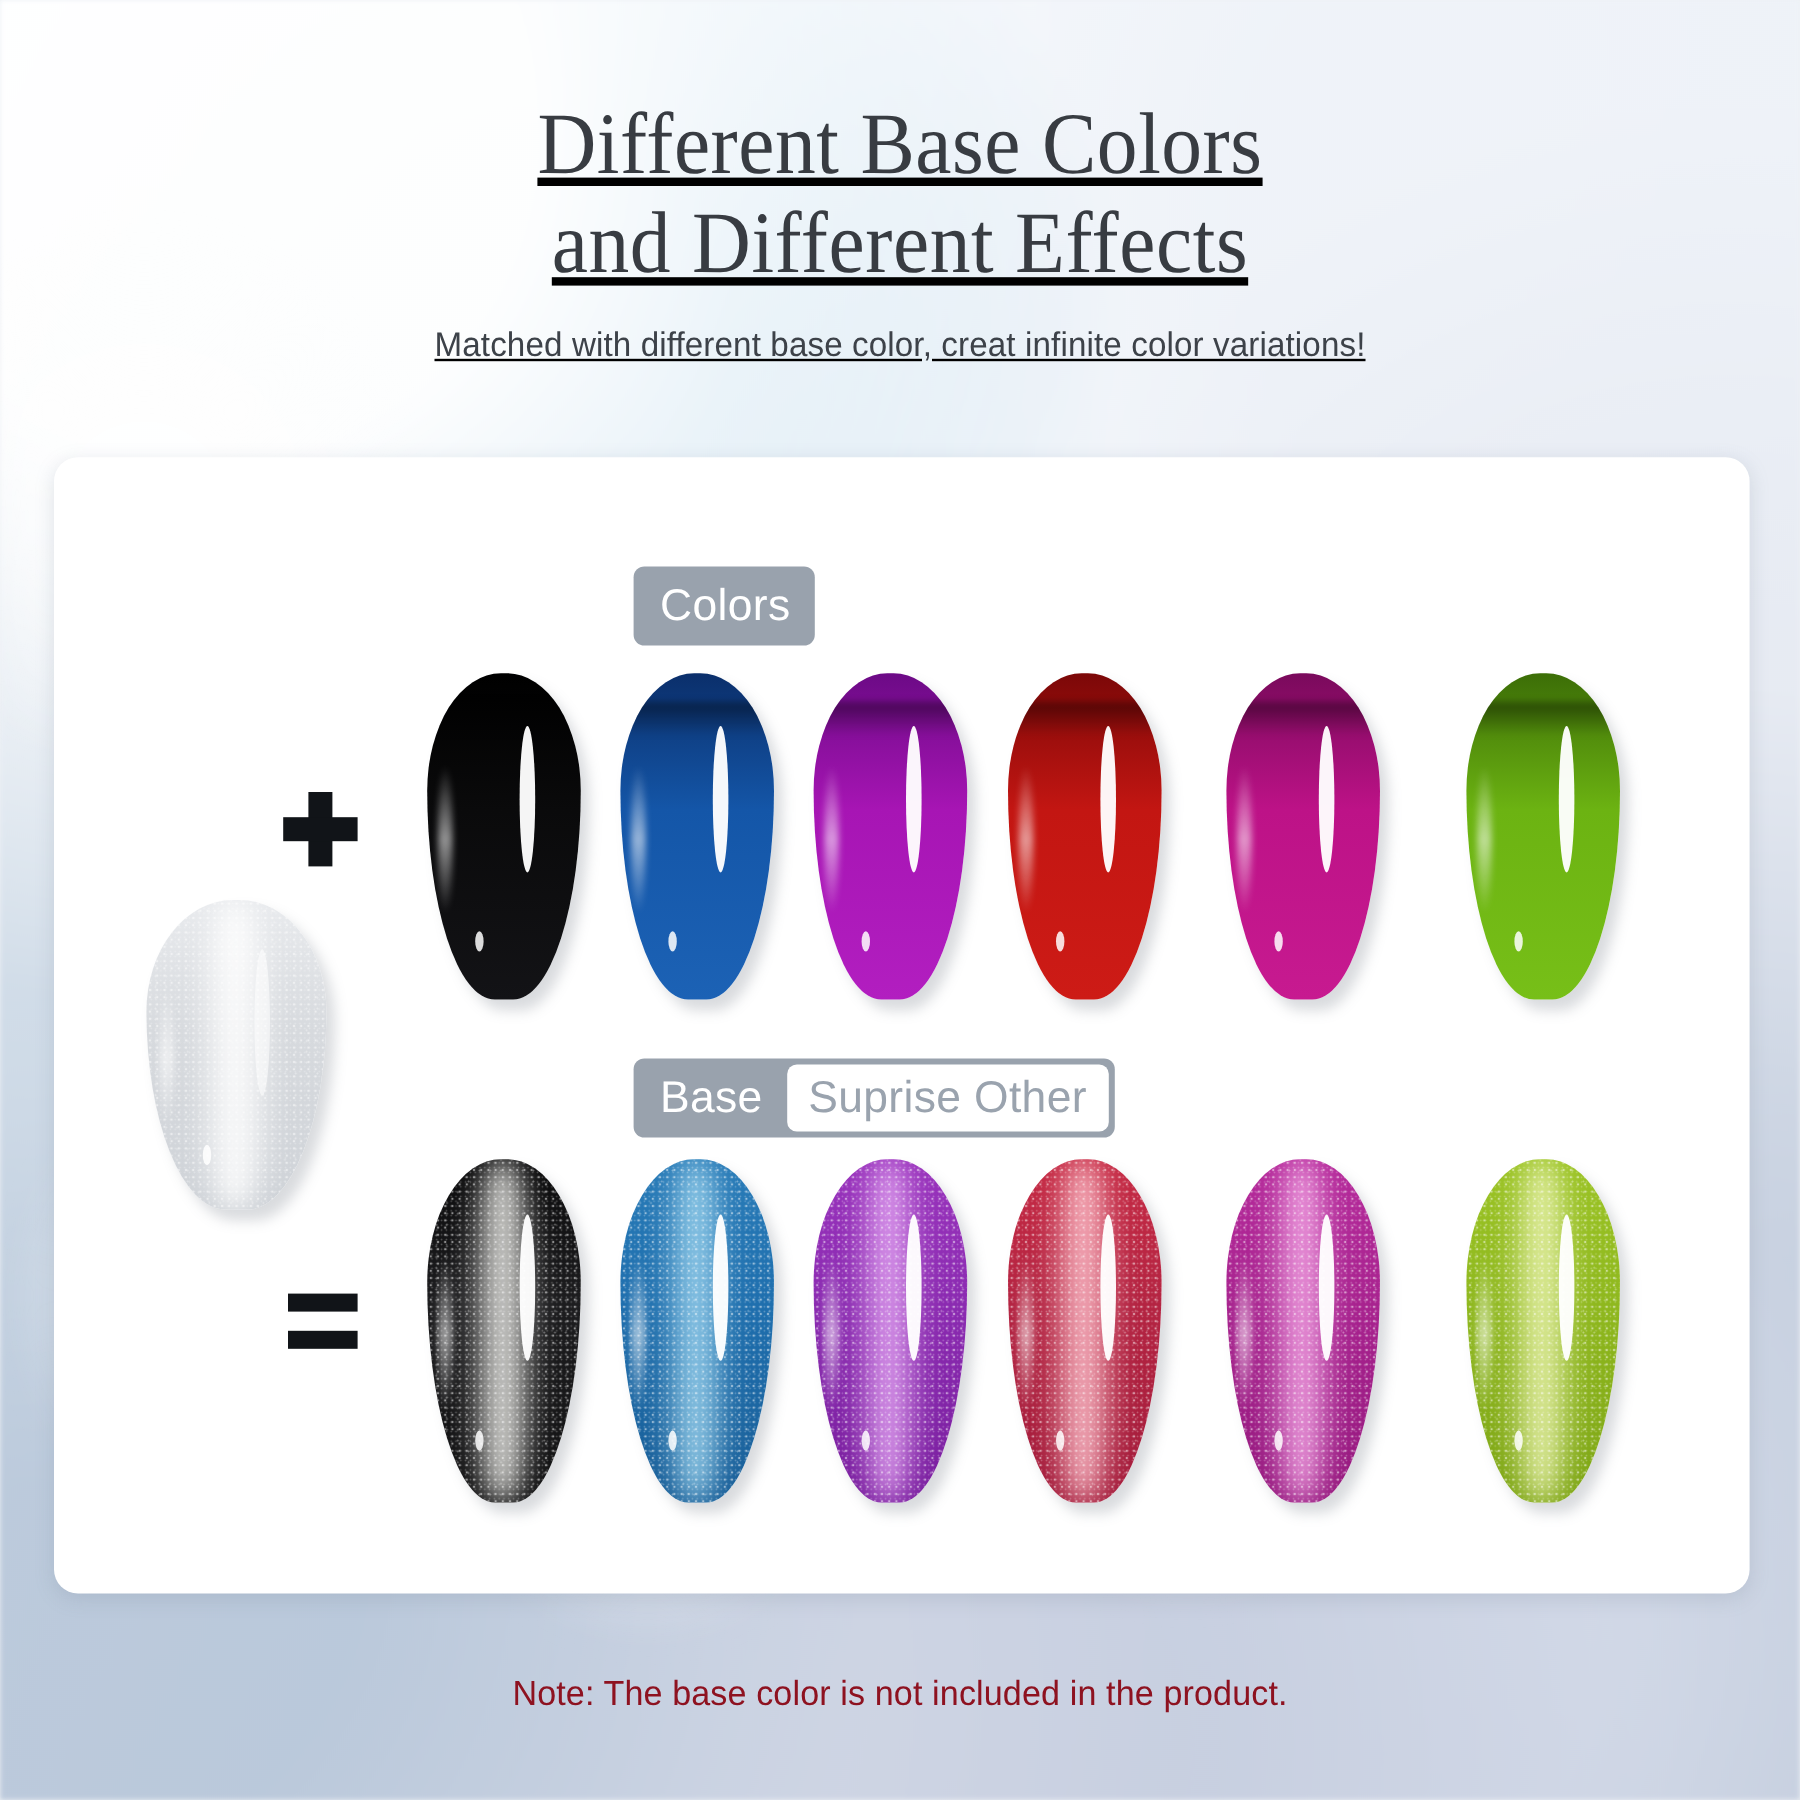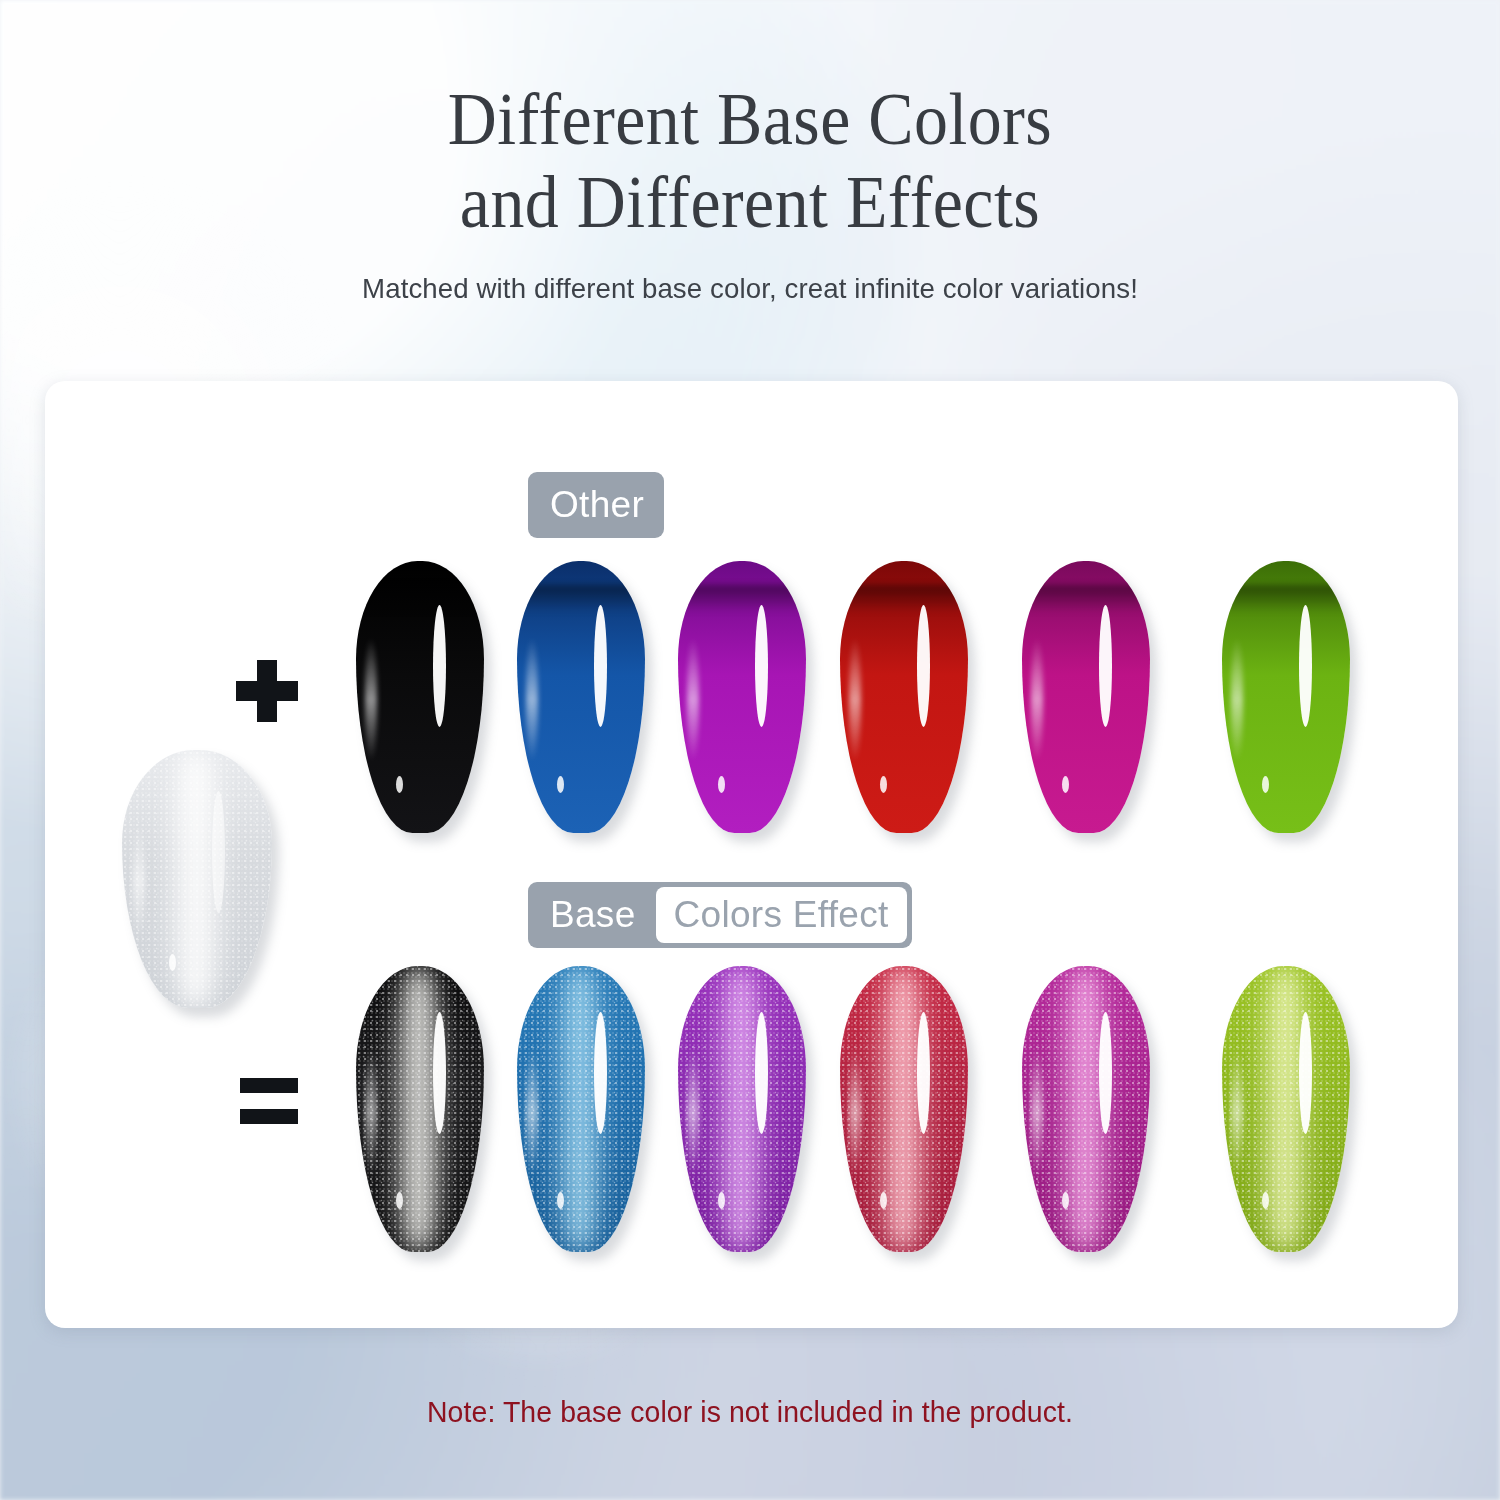--- a/index.html
+++ b/index.html
@@ -34,21 +34,21 @@
     background:
       radial-gradient(circle at 14% 72%, rgba(255,255,255,.55) 0 5%, rgba(255,255,255,0) 12%),
       radial-gradient(circle at 36% 80%, rgba(255,255,255,.45) 0 4%, rgba(255,255,255,0) 11%),
       radial-gradient(circle at 66% 78%, rgba(255,255,255,.45) 0 4%, rgba(255,255,255,0) 11%),
       radial-gradient(circle at 84% 70%, rgba(255,255,255,.40) 0 4%, rgba(255,255,255,0) 10%),
       radial-gradient(circle at 8%  28%, rgba(255,255,255,.50) 0 5%, rgba(255,255,255,0) 13%);
     filter:blur(14px);
   }
 
   
-  .header{position:absolute;left:0;right:0;top:78px;text-align:center;z-index:4;}
+  .header{position:absolute;left:0;right:0;top:78px;text-align:center;z-index:4;text-decoration:underline;}
   .title{
     font-family:"Liberation Serif", serif;
     font-size:73px;line-height:83px;
     color:#383c42;letter-spacing:.5px;
     font-weight:400;
     transform:scaleX(.93);
   }
   .subtitle{
     margin-top:28px;
     font-size:28.5px;color:#3d4249;
@@ -175,26 +175,26 @@
 
 <div class="header">
   <div class="title">Different Base Colors</div>
   <div class="title">and Different Effects</div>
   <div class="subtitle">Matched with different base color, creat infinite color variations!</div>
 </div>
 
 <div class="card"></div>
 
 <div class="badge" id="badge-before">
-  <div class="pre">Other</div>
+  <div class="pre">Colors</div>
 </div>
 
 <div class="badge" id="badge-after">
   <div class="pre">Base</div>
-  <div class="post">Colors Effect</div>
+  <div class="post">Suprise Other</div>
 </div>
 
 <div class="op" id="op-plus"></div>
 <div class="op" id="op-eq"></div>
 
 <div id="nail-layer">
     <div class="nail" style="left: 122px; top: 750px; width: 150px; height: 258px; background: linear-gradient(rgb(233, 235, 238) 0%, rgb(215, 218, 222) 42%, rgb(207, 211, 216) 100%);">
       <div class="cateye" style="background: linear-gradient(to right, rgba(255, 255, 255, 0) 0%, rgb(255, 255, 255) 46%, rgb(255, 255, 255) 56%, rgba(255, 255, 255, 0) 100%);"></div>
       <div class="glitter"></div>
       <div class="rim"></div>

